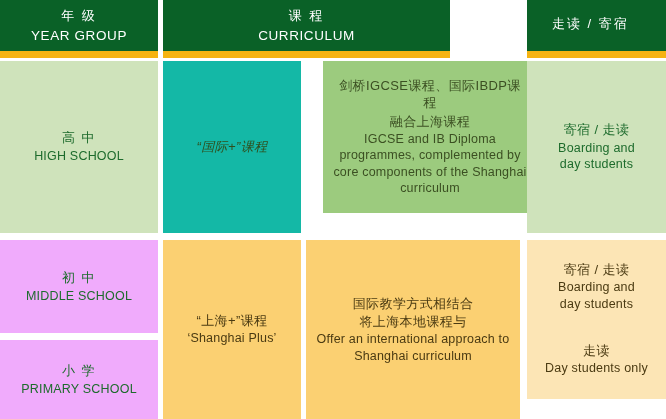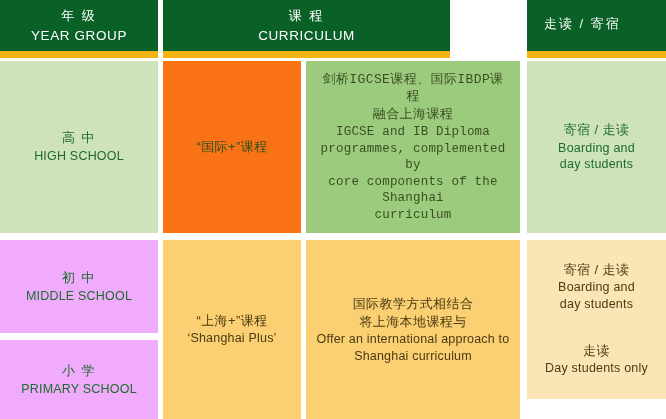--- a/index.html
+++ b/index.html
@@ -45,41 +45,41 @@
     letter-spacing: 2px;
     margin-bottom: 3px;
   }
   .hdr .en {
     font-size: 13.5px;
     letter-spacing: 0.6px;
   }
   .hdr.left-align {
     align-items: flex-start;
     text-align: left;
-    padding-left: 17px;
+    padding-left: 25px;
   }
 
   
   .cn-line {
     font-size: 13px;
     letter-spacing: 1.5px;
     margin-bottom: 2px;
   }
   .cn-line.tight {
     letter-spacing: 0.4px;
     margin-bottom: 1px;
   }
   .en-line {
     font-size: 12.5px;
     letter-spacing: 0.2px;
   }
 
   
   .g-pale   { background: #cfe3bb; color: #1d6b2c; }
-  .g-mid    { background: #f97316; color: #2f4f1d; }
+  .g-mid    { background: #14b8a6; color: #2f4f1d; font-style: italic; }
   .g-mid2   { background: #9ccb7e; color: #3b4f22; }
 
   
   .y-pale   { background: #f0abfc; color: #1d6b2c; }
   .y-mid    { background: #fbd072; color: #4a3a12; }
   .y-pale2  { background: #fce5b5; color: #4a3a12; }
 
   .para {
     padding: 0 10px;
   }
@@ -109,21 +109,21 @@
 
   <div class="cell g-pale" style="left:0px; top:61px; width:158px; height:172px;">
     <span class="cn-line">高 中</span>
     <span class="en-line">HIGH SCHOOL</span>
   </div>
 
   <div class="cell g-mid" style="left:163px; top:61px; width:138px; height:172px;">
     <span class="cn-line tight">“国际+”课程</span>
   </div>
 
-  <div class="cell g-mid2 para" style="left:306px; top:61px; width:214px; height:172px;font-family:Liberation Mono, monospace;">
+  <div class="cell g-mid2 para" style="left:323px; top:61px; width:214px; height:152px;">
     <span class="cn-line tight">剑桥IGCSE课程、国际IBDP课程</span>
     <span class="cn-line tight">融合上海课程</span>
     <span class="en-line">IGCSE and IB Diploma</span>
     <span class="en-line">programmes, complemented by</span>
     <span class="en-line">core components of the Shanghai</span>
     <span class="en-line">curriculum</span>
   </div>
 
   <div class="cell g-pale" style="left:527px; top:61px; width:139px; height:172px;">
     <span class="cn-line tight">寄宿 / 走读</span>

